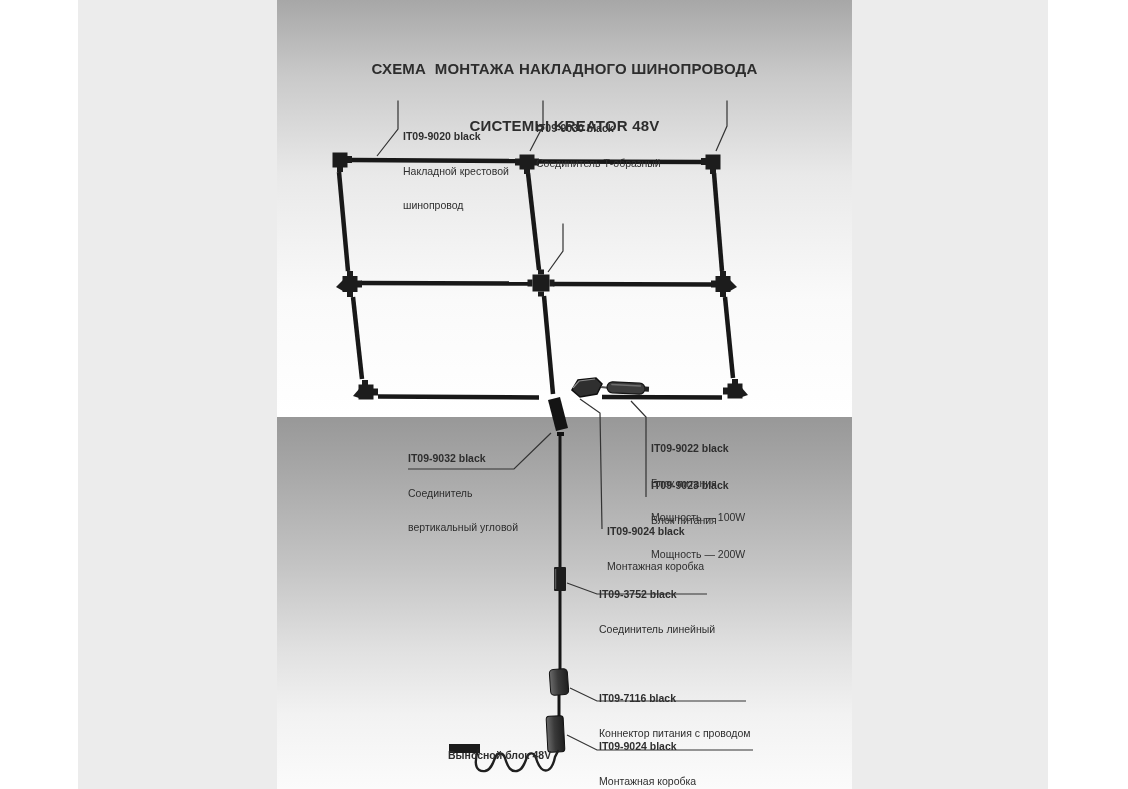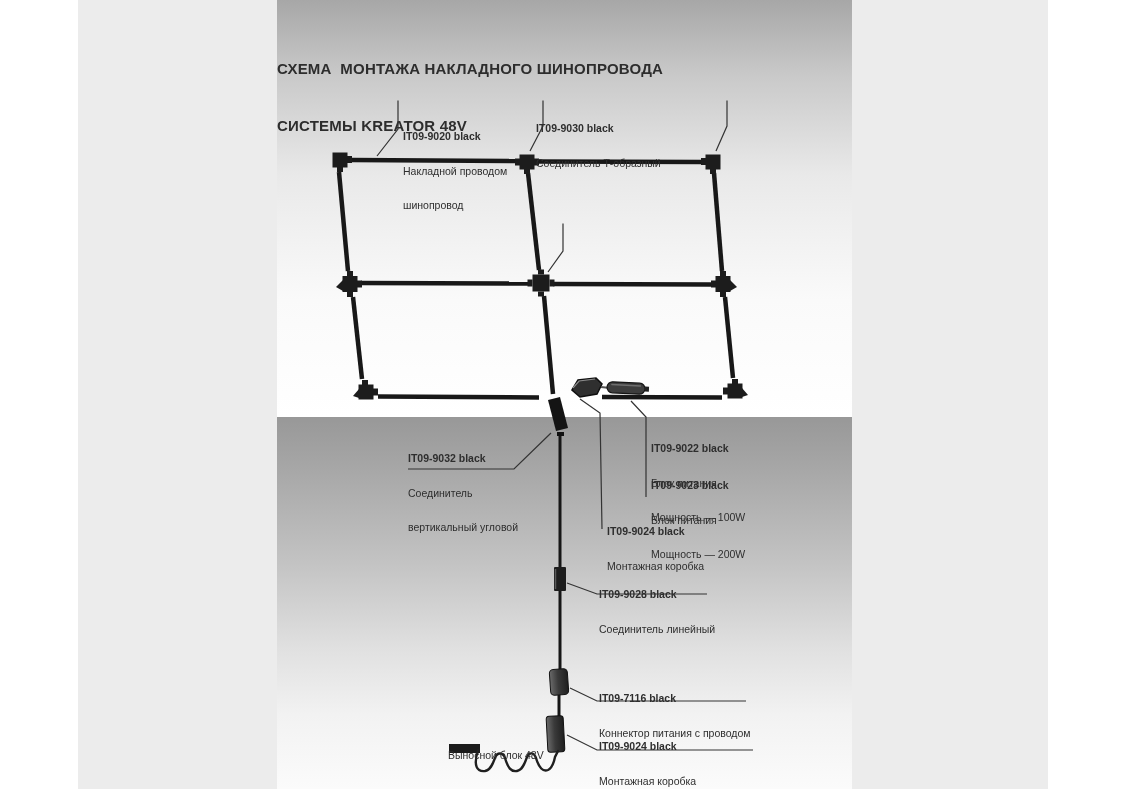--- a/index.html
+++ b/index.html
@@ -12,30 +12,30 @@
   .content{position:absolute;left:277px;top:0;width:575px;height:789px;}
   .ceiling{
     position:absolute;left:0;top:0;width:575px;height:417px;
     background:linear-gradient(180deg,#a7a7a7 0%,#c9c9c9 18%,#e9e9e9 42%,#fafafa 72%,#ffffff 100%);
   }
   .wall{
     position:absolute;left:0;top:417px;width:575px;height:372px;
     background:linear-gradient(180deg,#989898 0%,#a8a8a8 15%,#c4c4c4 40%,#e0e0e0 62%,#f2f2f2 80%,#fbfbfb 100%);
   }
   .title{
-    position:absolute;left:0;top:21px;width:575px;text-align:left;
+    position:absolute;left:0;top:21px;width:575px;text-align:center;
     color:#2d2d2d;font-size:15px;font-weight:700;line-height:19px;letter-spacing:.2px;
     white-space:pre;
   }
   .diagram-svg{position:absolute;left:0;top:0;}
   .lbl{
     position:absolute;color:#2e2e2e;font-size:10.5px;line-height:11.5px;white-space:pre;
   }
   .lbl .code{font-weight:700;}
-  .lbl.plain{font-weight:400;}
+  .lbl.plain{font-weight:700;}
 </style>
 </head>
 <body>
 
 <div class="gray-band"></div>
 
 <div class="content">
   <div class="ceiling"></div>
   <div class="wall"></div>
 
@@ -159,21 +159,21 @@
       <polyline points="303,399 323,413 325,529"></polyline>
       <polyline points="131,469 237,469 274,433"></polyline>
       <polyline points="430,594 320,594 290,583"></polyline>
       <polyline points="469,701 320,701 293,688"></polyline>
       <polyline points="476,750 320,750 290,735"></polyline>
     </g>
   </svg>
 
   <div class="lbl" style="left:126px;top:108px">
     <div class="code">IT09-9020 black</div>
-    <div class="desc">Накладной проводом</div>
+    <div class="desc">Накладной крестовой</div>
     <div class="desc">шинопровод</div>
   </div>
 
   <div class="lbl" style="left:259px;top:100px">
     <div class="code">IT09-9030 black</div>
     <div class="desc">Соединитель Т-образный</div>
   </div>
 
 
 
@@ -194,21 +194,21 @@
     <div class="desc">Монтажная коробка</div>
   </div>
 
   <div class="lbl" style="left:131px;top:430px">
     <div class="code">IT09-9032 black</div>
     <div class="desc">Соединитель</div>
     <div class="desc">вертикальный угловой</div>
   </div>
 
   <div class="lbl" style="left:322px;top:566px">
-    <div class="code">IT09-9028 black</div>
+    <div class="code">IT09-3752 black</div>
     <div class="desc">Соединитель линейный</div>
   </div>
 
   <div class="lbl" style="left:322px;top:670px">
     <div class="code">IT09-7116 black</div>
     <div class="desc">Коннектор питания с проводом</div>
   </div>
 
   <div class="lbl" style="left:322px;top:718px">
     <div class="code">IT09-9024 black</div>

